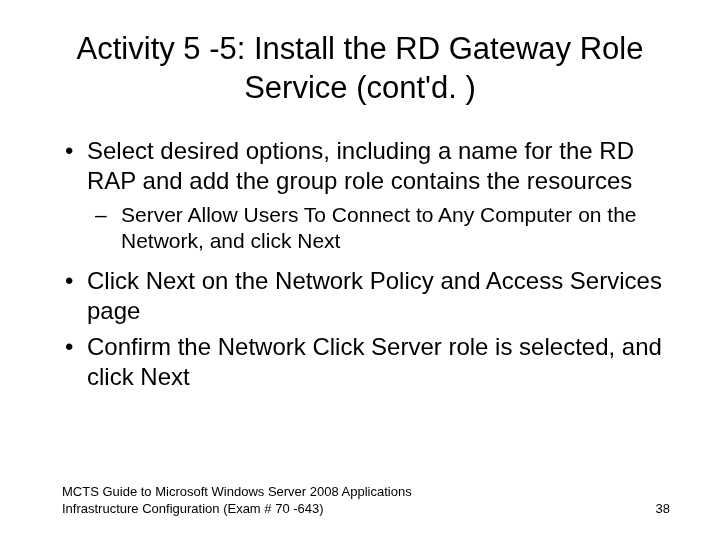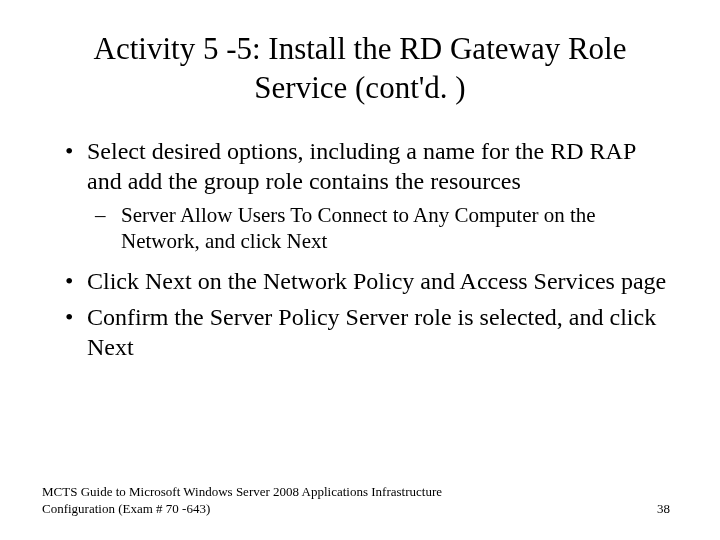--- a/index.html
+++ b/index.html
@@ -1,19 +1,18 @@
 <!DOCTYPE html>
 <html><head>
   <meta charset="utf-8">
   <style>
     * {
       margin: 0;
       padding: 0;
       box-sizing: border-box;
-      font-family: Liberation Serif, serif;
     }
     body {
       width: 720px;
       height: 540px;
       font-family: Arial, Helvetica, sans-serif;
       background: #ffffff;
       color: #000000;
       position: relative;
       padding: 30px 50px 20px 50px;
     }
@@ -49,21 +48,21 @@
       margin-bottom: 12px;
       margin-top: 4px;
     }
     .sub-bullet-marker {
       width: 26px;
       flex-shrink: 0;
     }
     .footer {
       position: absolute;
       bottom: 22px;
-      left: 42px;
+      left: 62px;
       right: 50px;
       display: flex;
       justify-content: space-between;
       align-items: flex-end;
       font-size: 13px;
       line-height: 1.3;
     }
     .footer-text {
       max-width: 400px;
     }
@@ -87,21 +86,21 @@
     <div class="bullet-text">Server Allow Users To Connect to Any Computer on the Network, and click Next</div>
   </div>
 
   <div class="bullet-item">
     <div class="bullet-marker">•</div>
     <div class="bullet-text">Click Next on the Network Policy and Access Services page</div>
   </div>
 
   <div class="bullet-item">
     <div class="bullet-marker">•</div>
-    <div class="bullet-text">Confirm the Server Policy Server role is selected, and click Next</div>
+    <div class="bullet-text">Confirm the Network Click Server role is selected, and click Next</div>
   </div>
 
 </div>
 
 <div class="footer">
   <div class="footer-text">MCTS Guide to Microsoft Windows Server 2008 Applications Infrastructure Configuration (Exam # 70 -643)</div>
   <div class="page-number">38</div>
 </div>
 
 </body></html>

